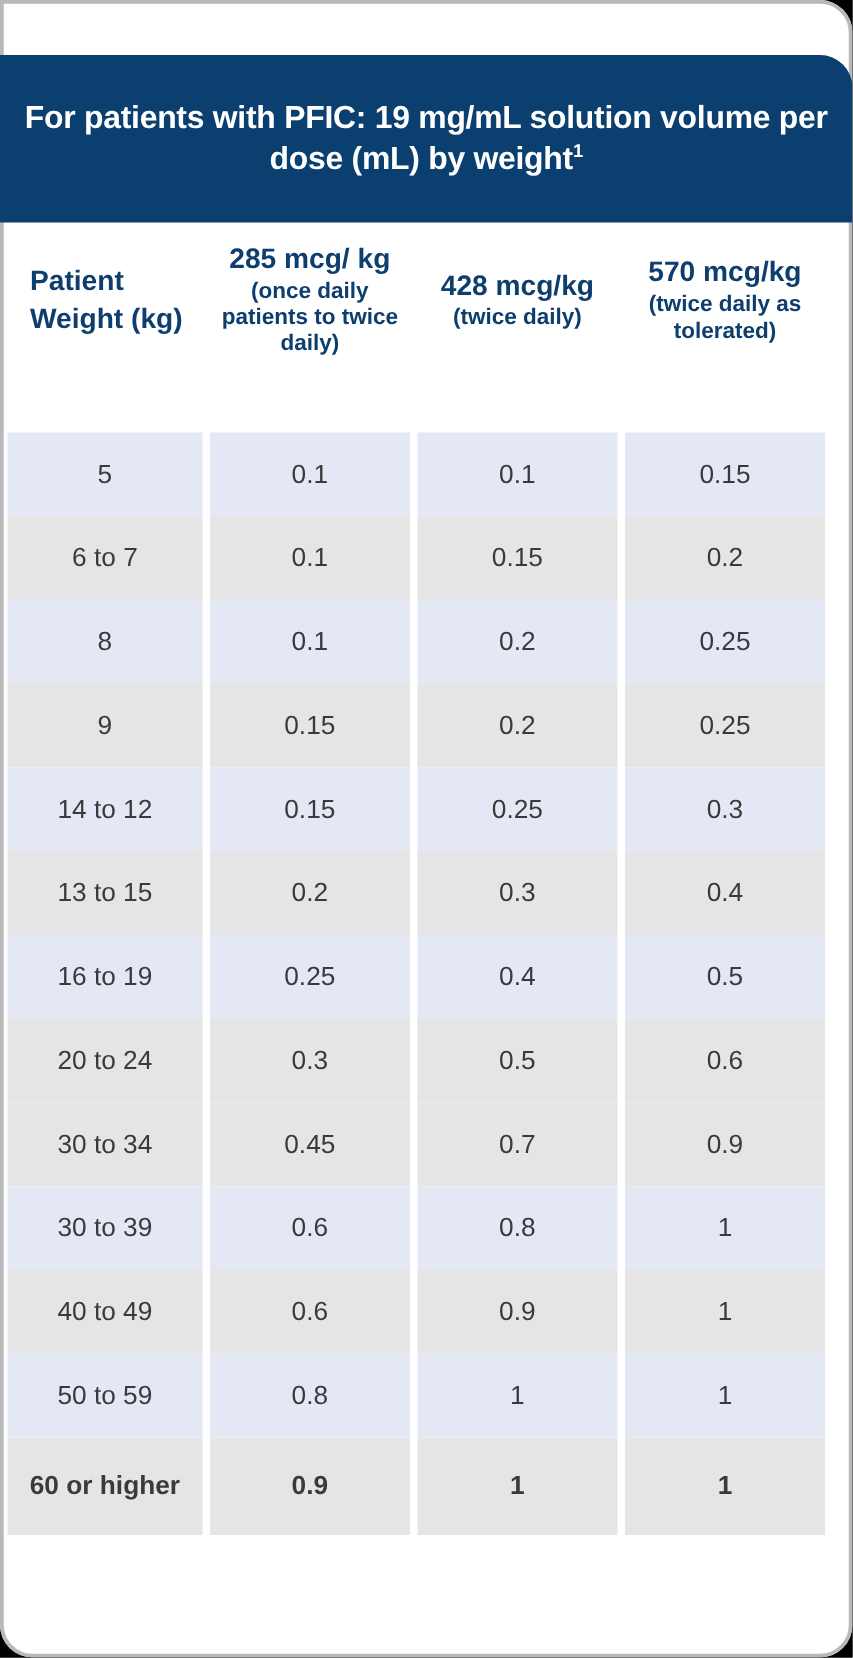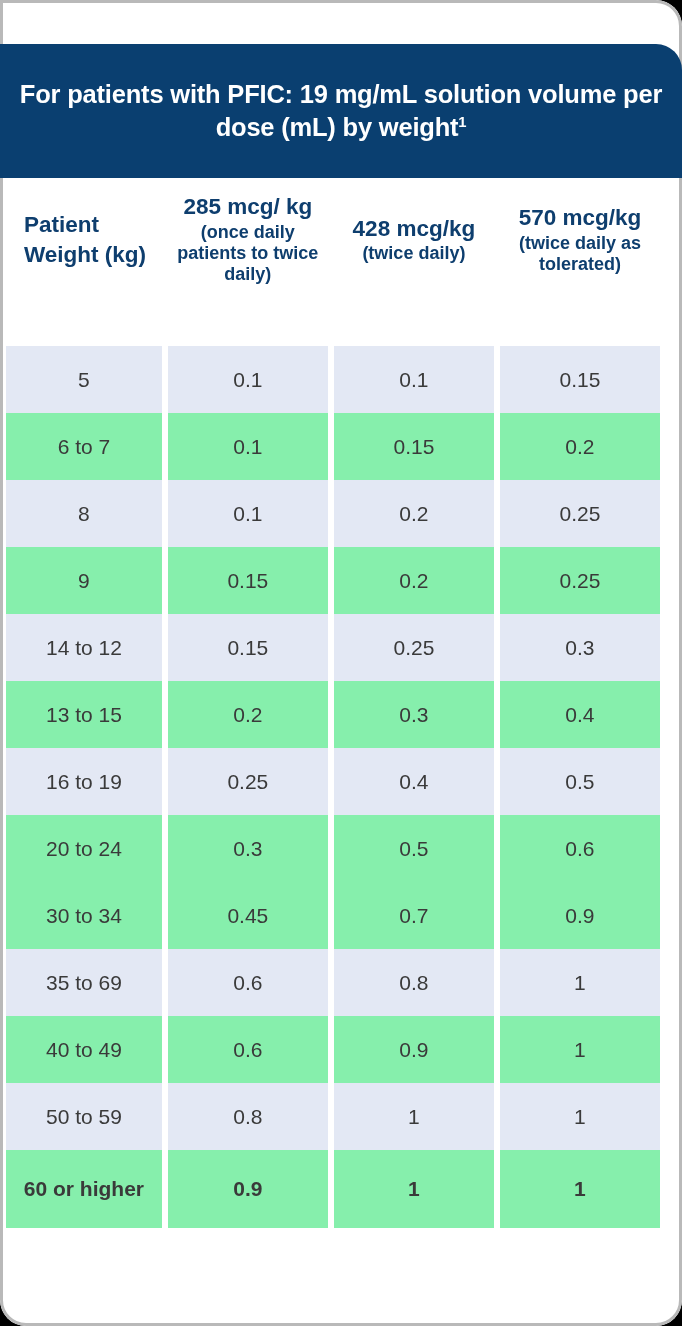--- a/index.html
+++ b/index.html
@@ -123,21 +123,21 @@
     height: 67px;
     text-align: center;
     vertical-align: middle;
     font-size: 21px;
     color: #3a3a3a;
     padding: 0;
     line-height: 1.22;
     font-weight: normal;
   }
   tbody tr.shaded td { background: #E3E8F4; }
-  tbody tr.plain td { background: #86efac; }
+  tbody tr.plain td { background: #e5e5e5; }
   tbody tr.tall td { height: 78px; font-weight: bold; }
 </style>
 </head>
 <body>
 
 <div id="card">
 
   <div id="card-border"></div>
 
   <div id="title-banner">
@@ -224,21 +224,21 @@
             <td>0.5</td>
             <td>0.6</td>
           </tr>
           <tr class="plain">
             <td>30 to 34</td>
             <td>0.45</td>
             <td>0.7</td>
             <td>0.9</td>
           </tr>
           <tr class="shaded">
-            <td>35 to 69</td>
+            <td>30 to 39</td>
             <td>0.6</td>
             <td>0.8</td>
             <td>1</td>
           </tr>
           <tr class="plain">
             <td>40 to 49</td>
             <td>0.6</td>
             <td>0.9</td>
             <td>1</td>
           </tr>

